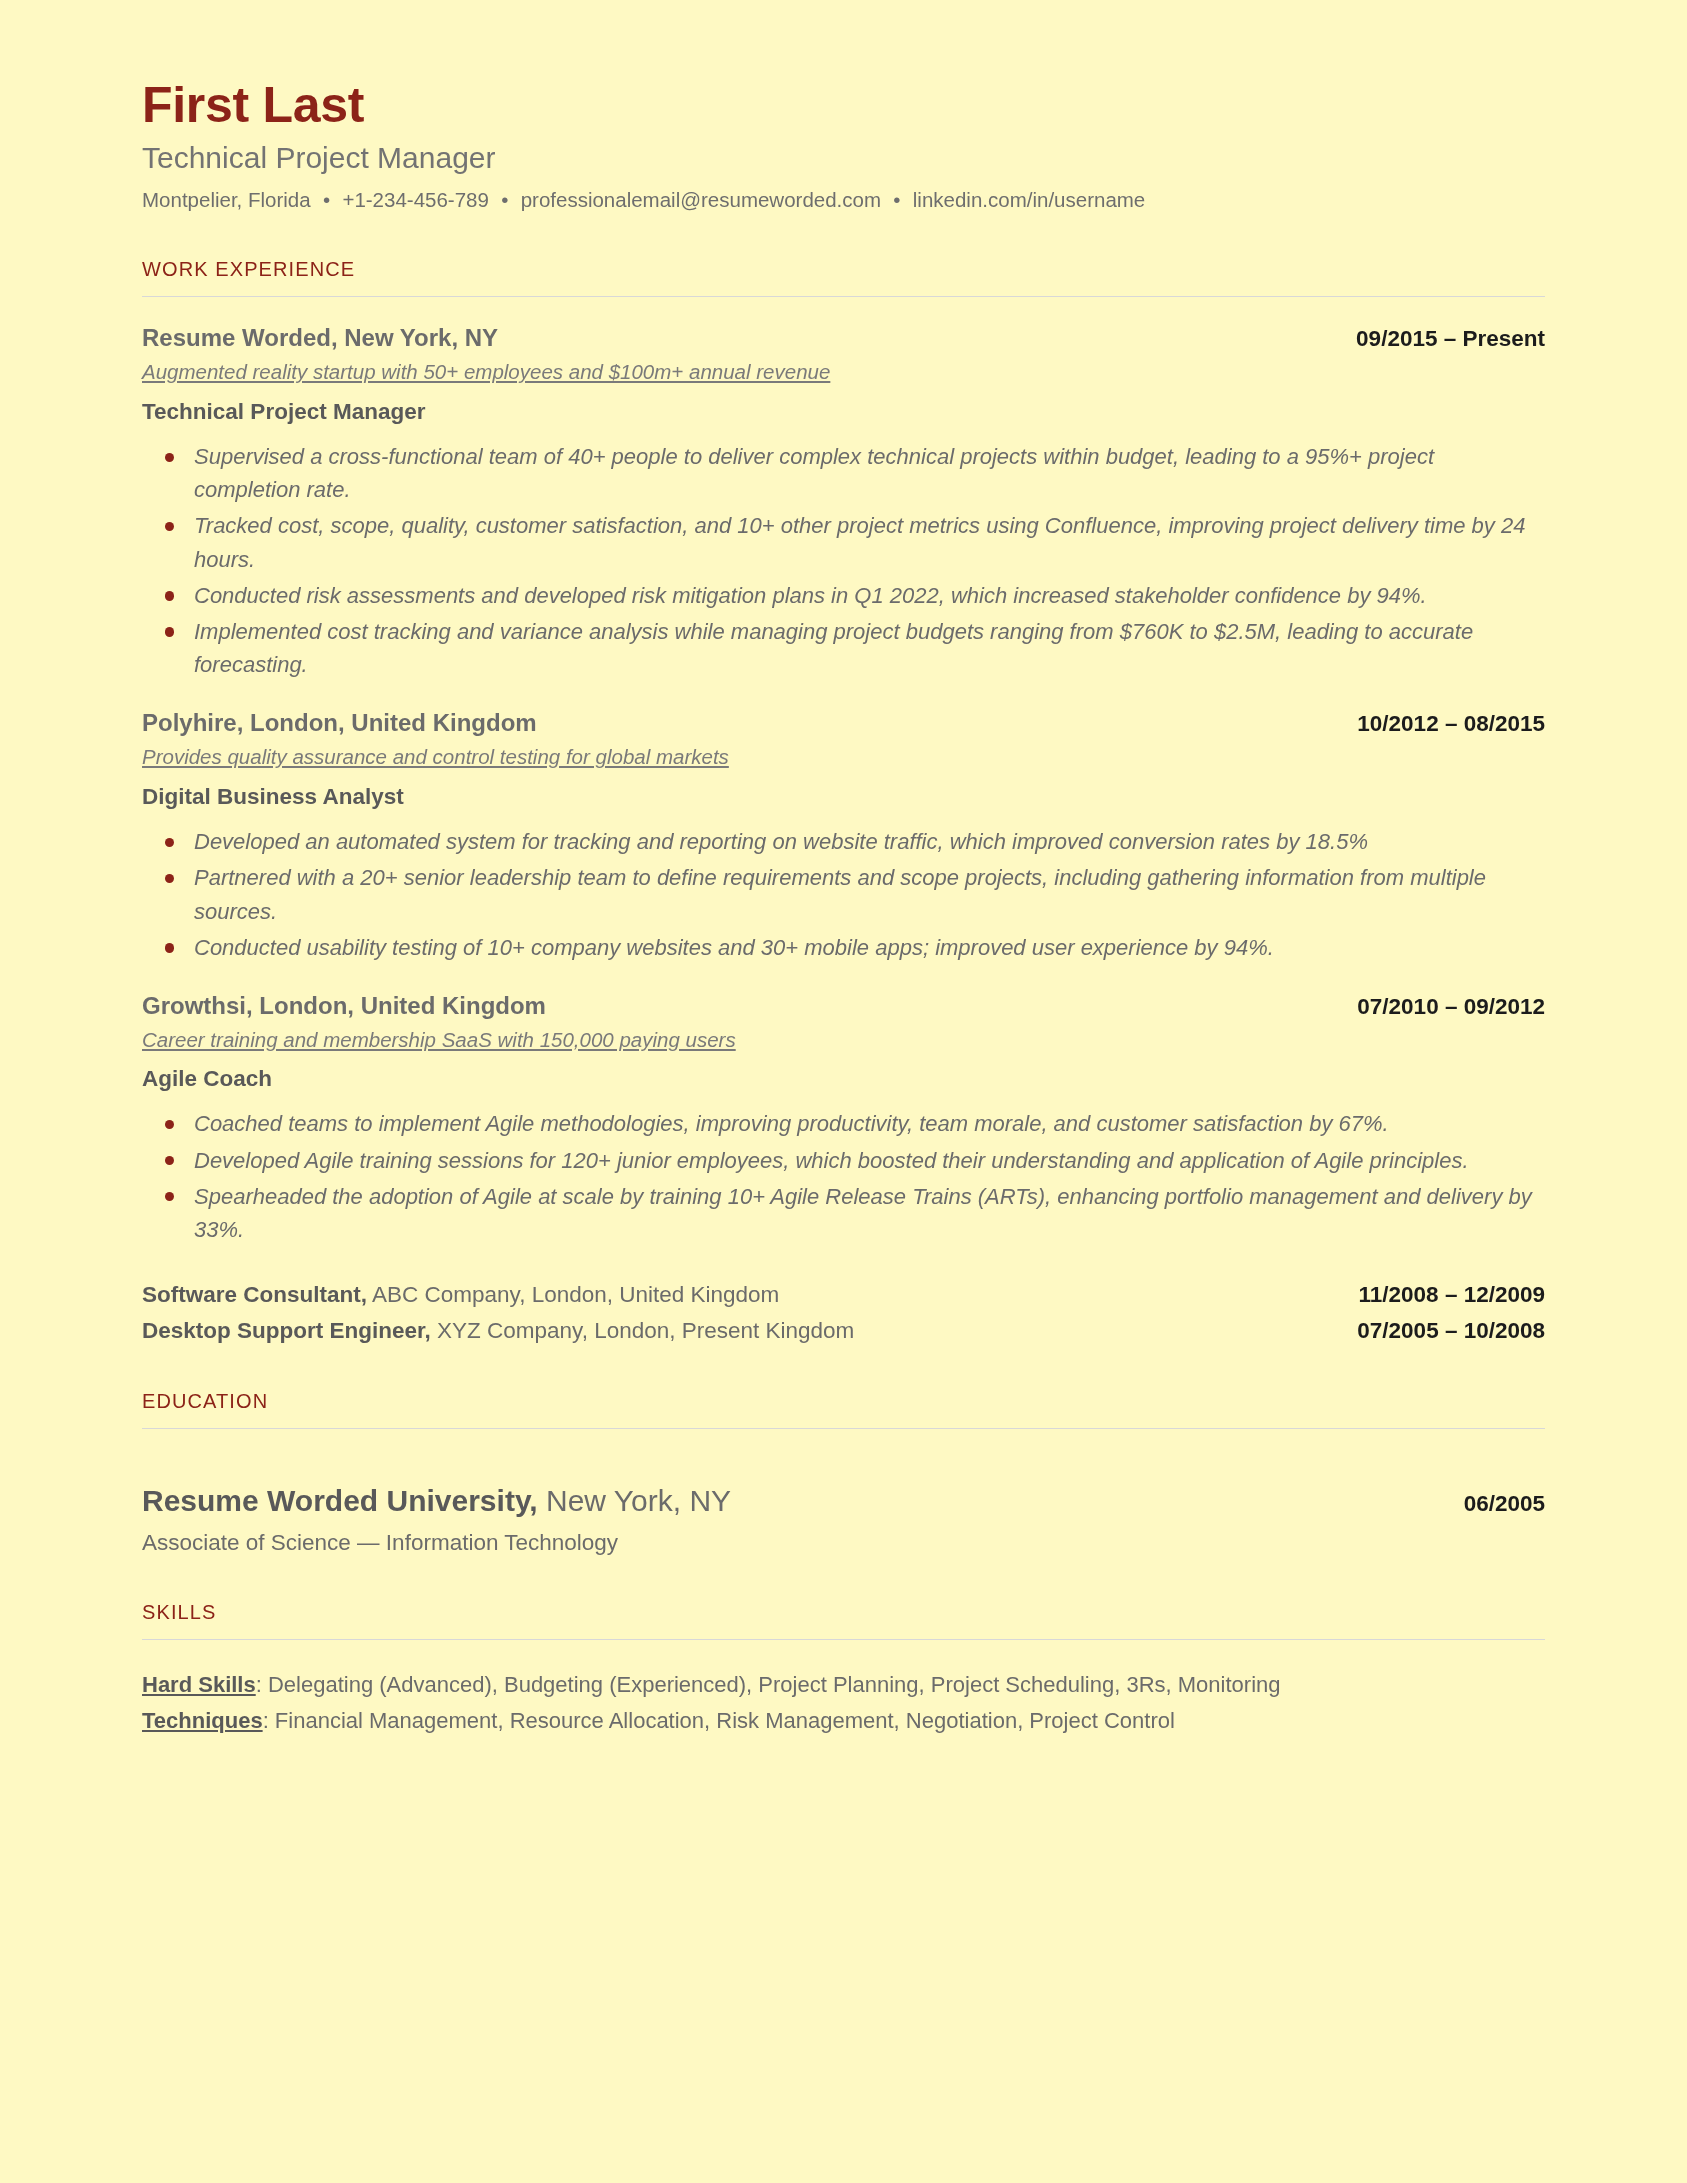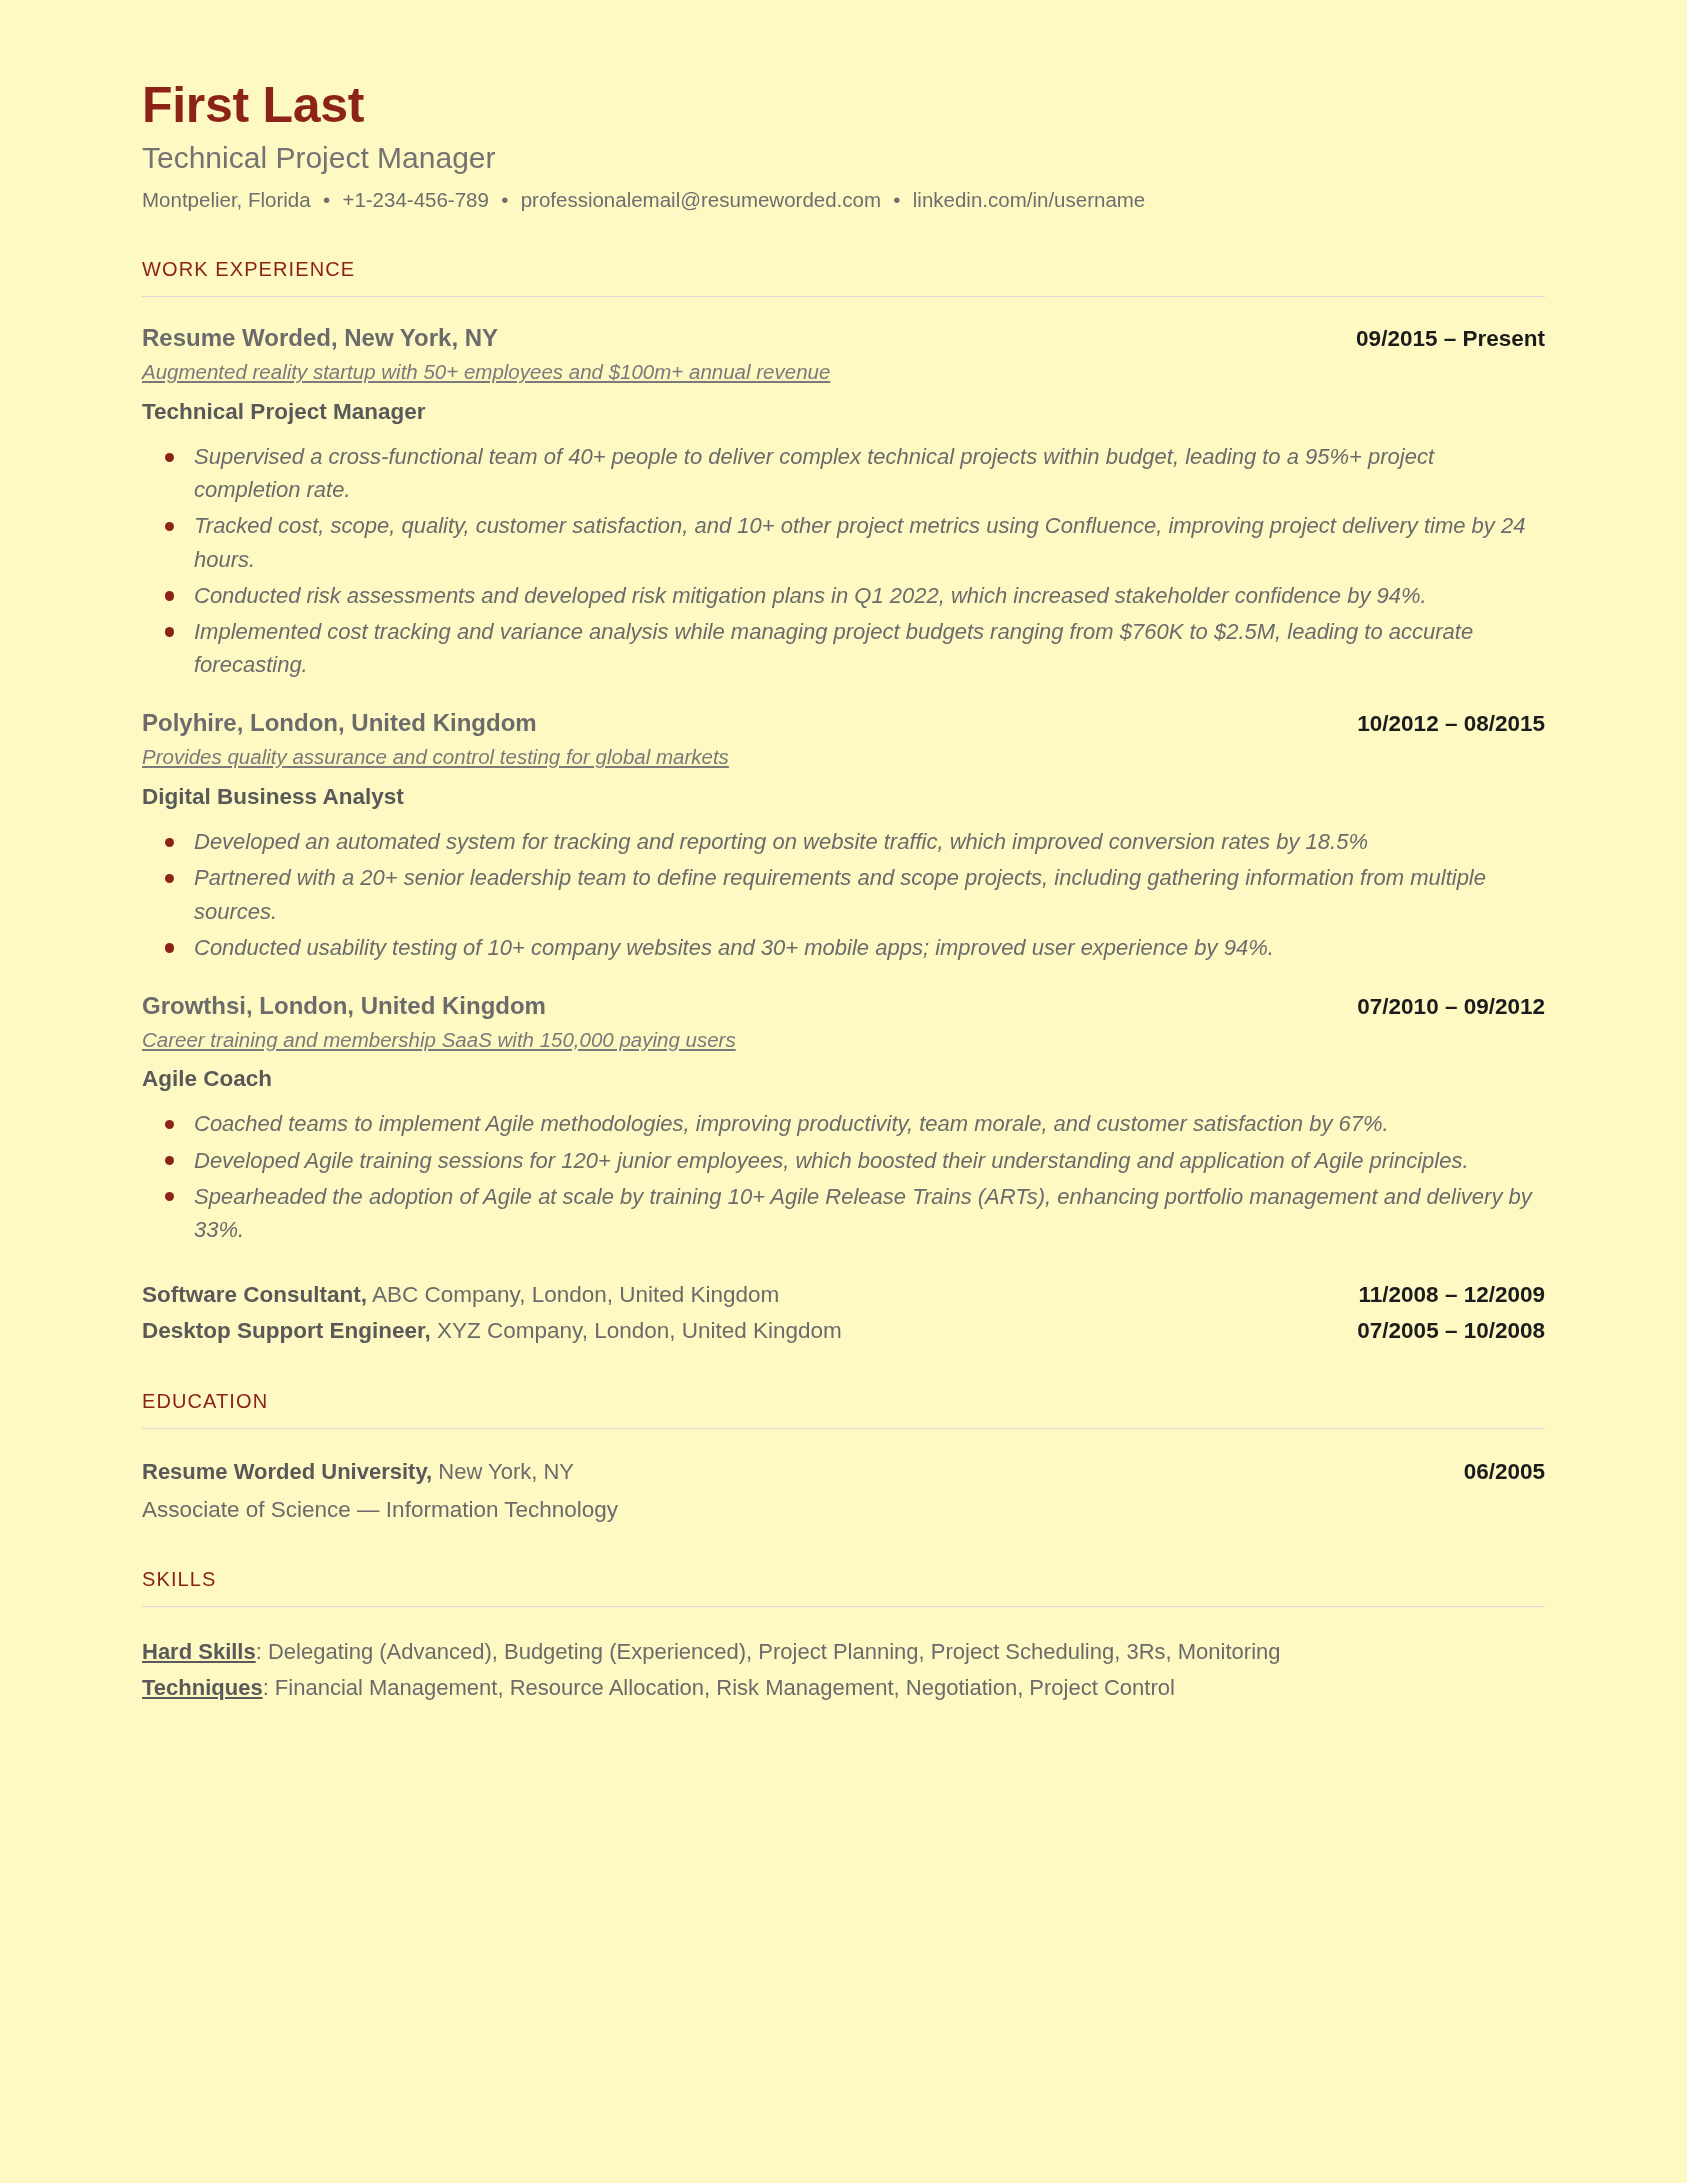--- a/index.html
+++ b/index.html
@@ -144,23 +144,24 @@
   }
 
   
   .edu-top {
     display: flex;
     justify-content: space-between;
     align-items: baseline;
     margin-top: 29px;
   }
   .edu-school {
-    font-size: 22px;
-    color: #6b6b6b;
-    line-height: 1.3;
+    font-size: 30px;
+    color: #6b6b6b;
+    line-height: 1.3;
+    margin-top: 23px;
   }
   .edu-school b { font-weight: bold; color: #595959; }
   .edu-degree {
     font-size: 22.5px;
     color: #6b6b6b;
     line-height: 1.3;
     margin-top: 8px;
   }
 
   
@@ -241,21 +242,21 @@
   </div>
 
   <div class="compact-row first">
     <div class="compact-left">
       <b>Software Consultant,</b><span> ABC Company, London, United Kingdom</span>
     </div>
     <div class="dates">11/2008 – 12/2009</div>
   </div>
   <div class="compact-row">
     <div class="compact-left">
-      <b>Desktop Support Engineer,</b><span> XYZ Company, London, United Kingdom</span>
+      <b>Desktop Support Engineer,</b><span> XYZ Company, London, Present Kingdom</span>
     </div>
     <div class="dates">07/2005 – 10/2008</div>
   </div>
 
   <div class="section-head-wrap">
     <div class="section-head">EDUCATION</div>
     <hr class="rule">
   </div>
 
   <div class="edu-top">

